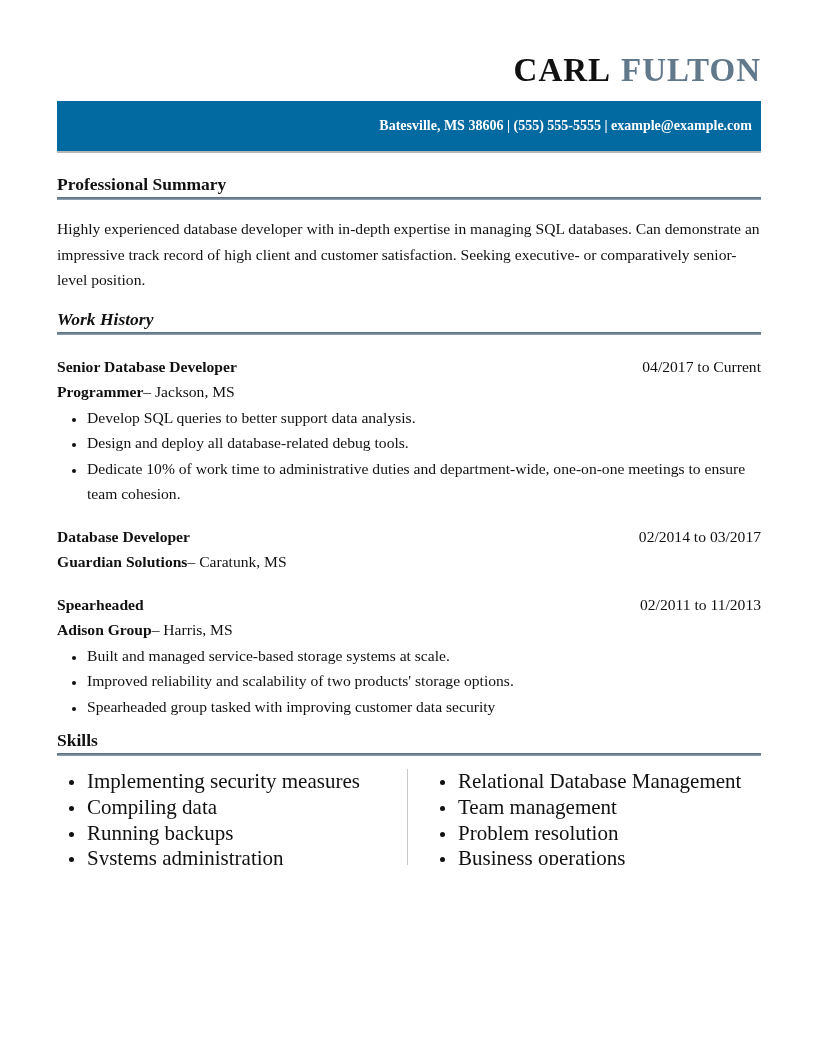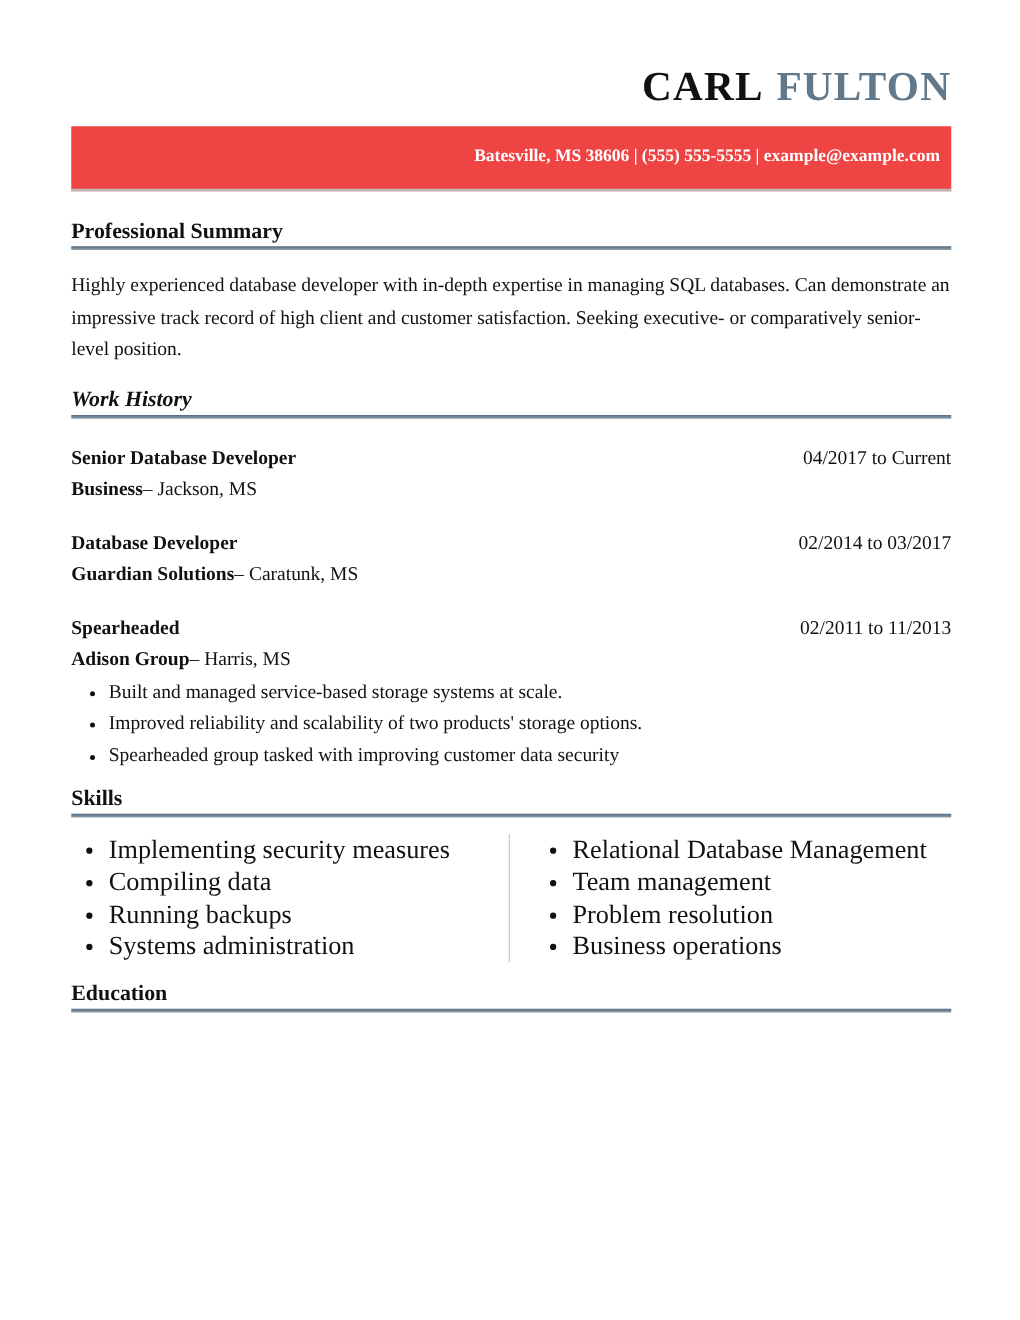--- a/index.html
+++ b/index.html
@@ -26,21 +26,21 @@
     font-weight: bold;
     line-height: 36px;
     letter-spacing: 1px;
     white-space: nowrap;
   }
   .name .last { margin-left: 10px; }
   
   .contact-bar {
     margin-top: 13px;
     height: 52px;
-    background: #ef4444;
+    background: #0369a1;
     border-bottom: 2px solid #b8b8b8;
     display: flex;
     align-items: center;
     justify-content: flex-end;
     padding-right: 9px;
     box-sizing: border-box;
   }
   .contact-bar .contact-text {
     color: #ffffff;
     font-weight: bold;
@@ -123,22 +123,27 @@
 
     <h2 class="section-heading mt-work-h">Work History</h2>
     <div class="rule"></div>
 
     <div class="job job-1">
       <div class="job-title-row">
         <span class="job-title">Senior Database Developer</span>
         <span class="job-dates">04/2017 to Current</span>
       </div>
       <div class="company-line">
-        <span class="company-name">Business</span><span>– Jackson, MS</span>
+        <span class="company-name">Programmer</span><span>– Jackson, MS</span>
       </div>
+      <ul class="bullets">
+        <li>Develop SQL queries to better support data analysis.</li>
+        <li>Design and deploy all database-related debug tools.</li>
+        <li>Dedicate 10% of work time to administrative duties and department-wide, one-on-one meetings to ensure team cohesion.</li>
+      </ul>
     </div>
 
     <div class="job job-2">
       <div class="job-title-row">
         <span class="job-title">Database Developer</span>
         <span class="job-dates">02/2014 to 03/2017</span>
       </div>
       <div class="company-line">
         <span class="company-name">Guardian Solutions</span><span>– Caratunk, MS</span>
       </div>

